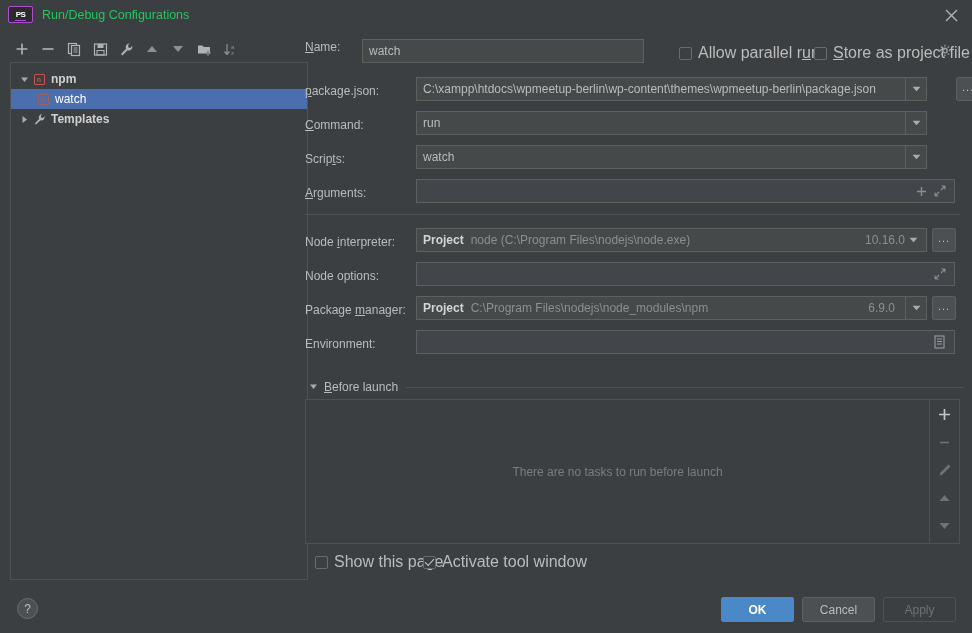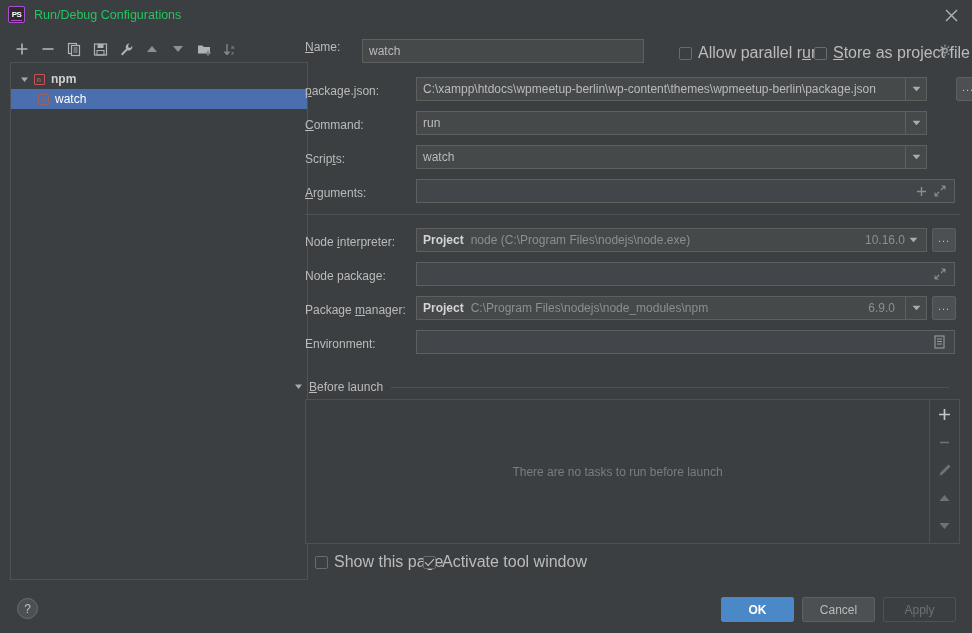--- a/index.html
+++ b/index.html
@@ -15,21 +15,21 @@
   }
   .window { position: relative; width: 972px; height: 633px; background: #3c3f41; }
 
   
   .titlebar {
     position: absolute; left: 0; top: 0; width: 972px; height: 29px;
     background: #3c3f41;
     display: flex; align-items: center;
   }
   .ps-logo {
-    width: 17px; height: 17px; margin-left: 8px;
+    width: 25px; height: 17px; margin-left: 8px;
     background: #2b2b2b;
     border: 1.5px solid #b14bd4;
     border-radius: 2px;
     display: flex; align-items: center; justify-content: center;
     font-size: 8px; font-weight: bold; color: #ffffff; letter-spacing: -0.5px;
   }
   .ps-logo::after {
     content: ""; position: absolute; width: 11px; height: 1.5px;
     background: #b14bd4; margin-top: 12px;
   }
@@ -141,21 +141,21 @@
   }
   .cb.checked::after {
     content: ""; width: 4px; height: 8px;
     border: solid #c8c8c8; border-width: 0 1.6px 1.6px 0;
     transform: rotate(42deg) translate(-1px, -1px);
   }
   .cb-label { font-size: 16px; color: #bbbbbb; white-space: nowrap; }
 
   
   .bl-header {
-    position: absolute; left: 294px; top: 380px; width: 655px;
+    position: absolute; left: 309px; top: 380px; width: 655px;
     display: flex; align-items: center;
   }
   .bl-title { font-size: 12px; color: #bbbbbb; margin: 0 8px 0 6px; white-space: nowrap; }
   .bl-line { flex: 1 1 auto; height: 1px; background: #4f5254; }
 
   .bl-panel {
     position: absolute; left: 305px; top: 399px; width: 655px; height: 145px;
     border: 1px solid #4f5254; background: #3c3f41;
     display: flex;
   }
@@ -273,20 +273,33 @@
       <div class="tree-icon">
           <div class="npm-box">n</div>
         </div>
       <span class="tree-label bold">npm</span>
     </div>
     <div class="tree-row selected tree-indent-1">
       <div class="tree-icon">
           <div class="npm-box dim">n</div>
         </div>
       <span class="tree-label sel">watch</span>
+    </div>
+    <div class="tree-row">
+      <div class="tree-toggle">
+        <svg width="9" height="9" viewBox="0 0 9 9">
+            <path d="M2.5 1 L2.5 8 L7 4.5 Z" fill="#a9a9a9"></path>
+          </svg>
+      </div>
+      <div class="tree-icon">
+        <svg width="13" height="13" viewBox="0 0 15 15">
+            <path d="M10.5 1.5 a3.6 3.6 0 0 0 -3.4 5.3 L2 12 l1.4 1.4 l5.2 -5.1 a3.6 3.6 0 0 0 4.6 -4.5 L11.3 5.9 L9.5 5.4 L9 3.6 Z" fill="#b0b3b5"></path>
+          </svg>
+      </div>
+      <span class="tree-label bold">Templates</span>
     </div>
   </div>
 
   <div class="row" style="left:305px; top:40px;">
     <span class="lbl" style="width:55px;"><u>N</u>ame:</span>
   </div>
   <div class="field" style="position:absolute; left:362px; top:39px; width:282px;">
     <span class="txt">watch</span>
   </div>
 
@@ -384,21 +397,21 @@
           <svg width="9" height="6" viewBox="0 0 9 6">
               <path d="M0.5 0.8 L8.5 0.8 L4.5 5.2 Z" fill="#a9acae"></path>
             </svg>
         </span>
       </div>
     </div>
     <div class="browse-btn">...</div>
   </div>
 
   <div class="row" style="left:305px; top:269px;">
-    <span class="lbl">Node package:</span>
+    <span class="lbl">Node options:</span>
   </div>
   <div class="field empty" style="position:absolute; left:416px; top:262px; width:539px;">
     <span class="txt"></span>
     <div class="inline-icons">
       <span class="ico-btn">
         <svg width="12" height="12" viewBox="0 0 12 12">
             <path d="M11 1 L7 5 M11 1 H7.5 M11 1 V4.5 M1 11 L5 7 M1 11 H4.5 M1 11 V7.5" stroke="#8b8e90" stroke-width="1.1" fill="none"></path>
           </svg>
       </span>
     </div>

